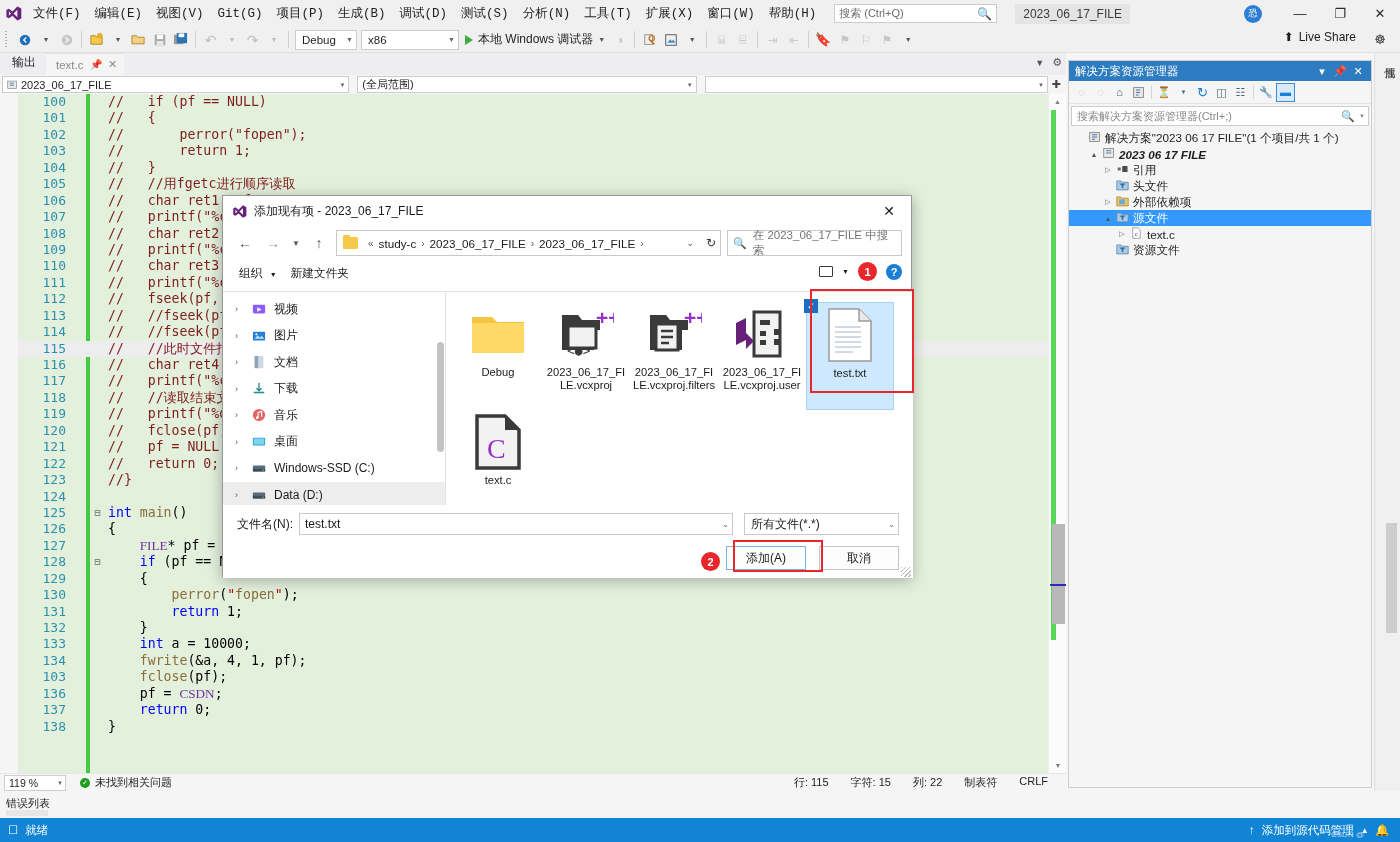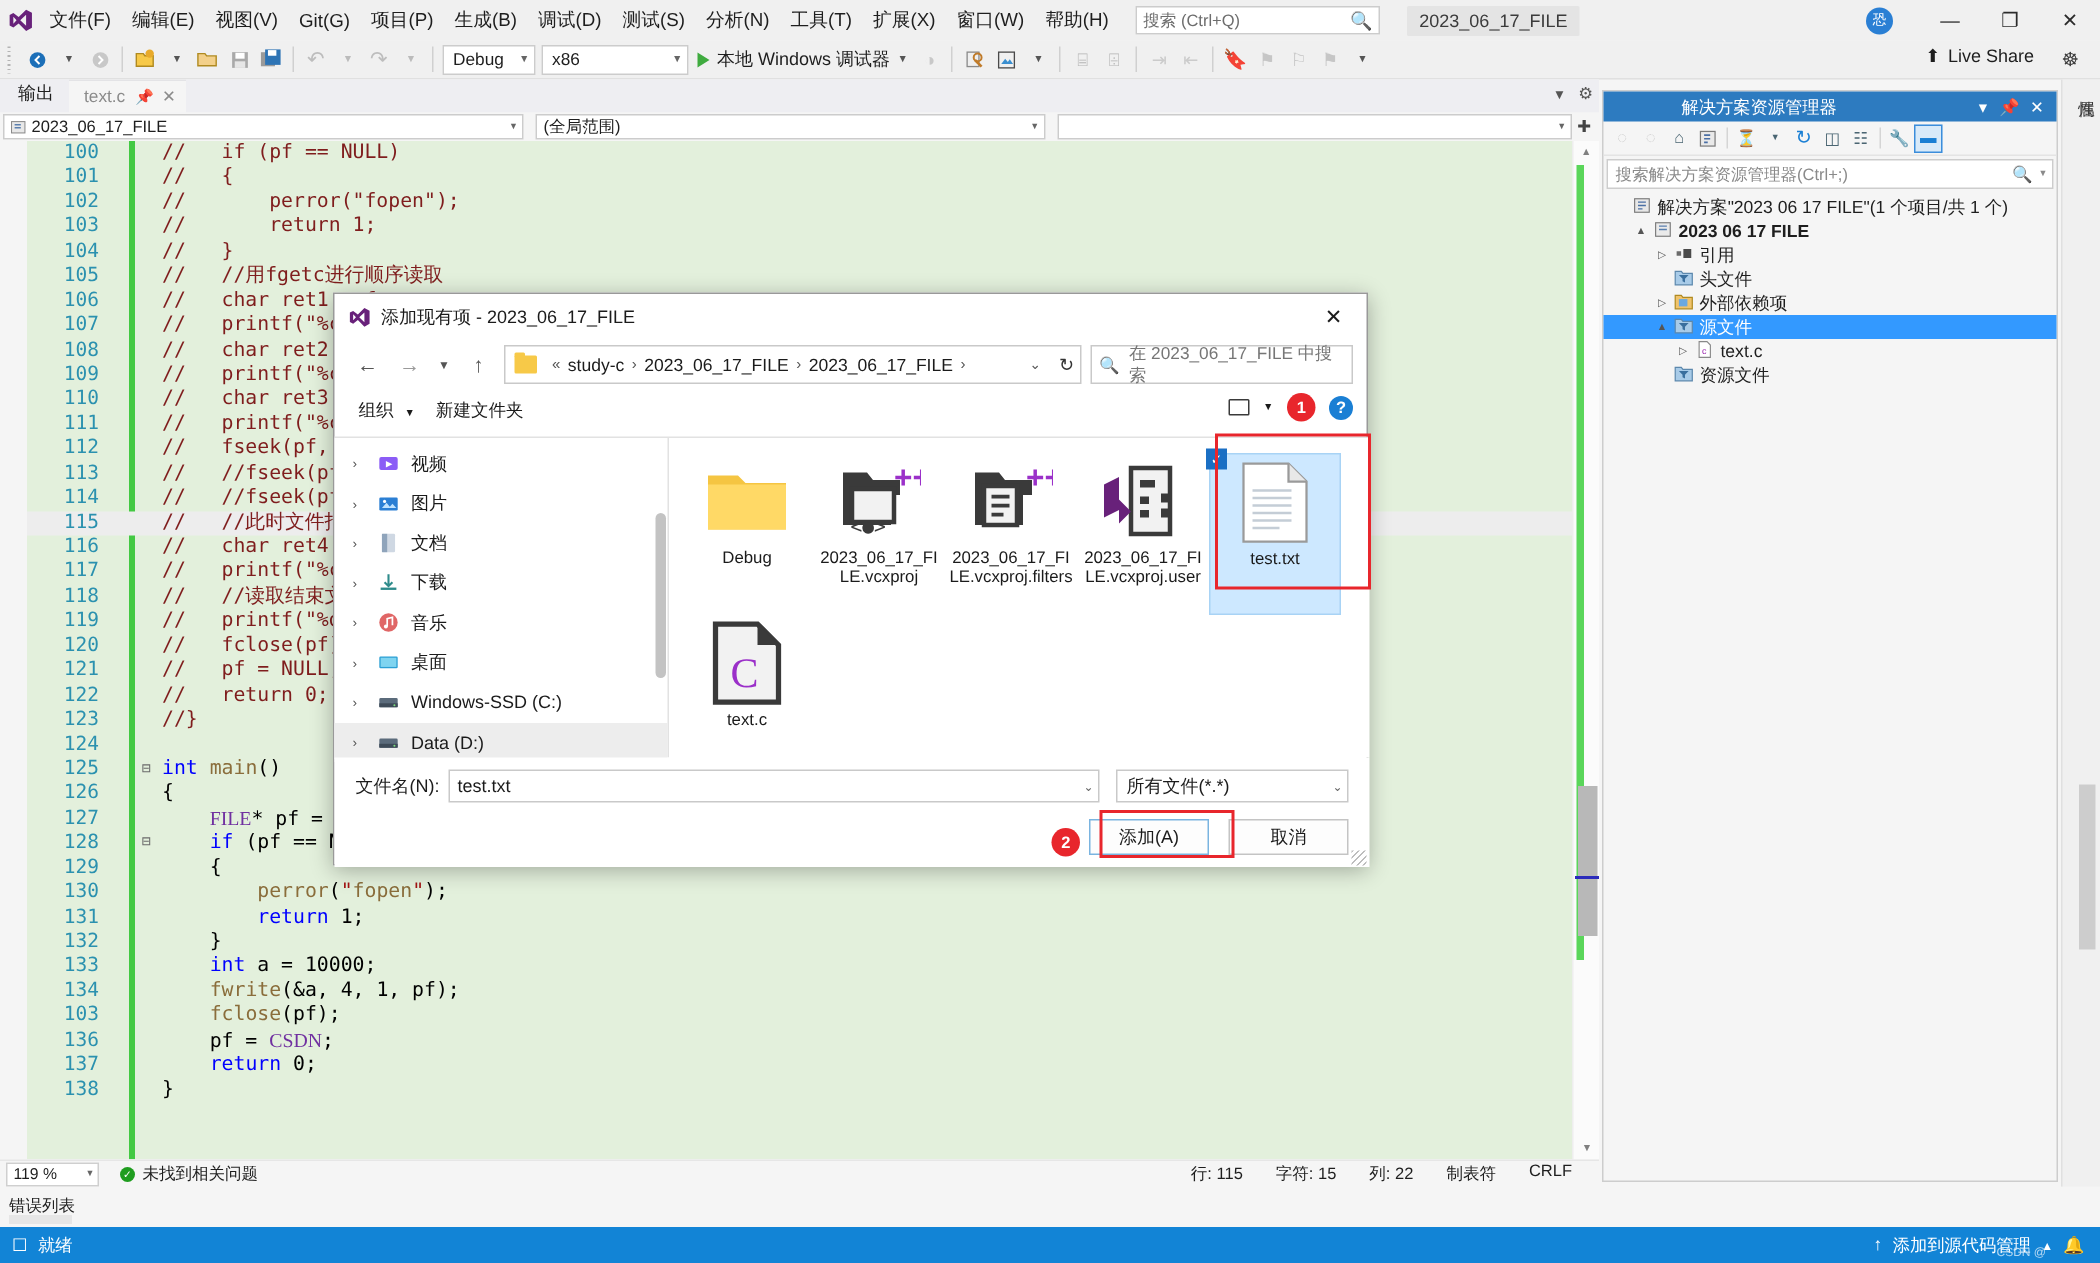--- a/index.html
+++ b/index.html
@@ -14,21 +14,21 @@
 
   
   .menubar {
     position: absolute; left: 0; top: 0; width: 1400px; height: 27px;
     background: #f0f0f0; display: flex; align-items: center;
   }
   .vs-logo { width: 26px; height: 27px; display: flex; align-items: center; justify-content: center; }
   .vs-logo svg { width: 17px; height: 17px; }
   .menu-item {
     padding: 4px 7px; font-size: 12.5px; color: #1e1e1e; white-space: nowrap;
-    font-family: Liberation Sans, sans-serif;
+    font-family: Liberation Mono, monospace;
   }
   .qsearch {
     margin-left: 11px; width: 163px; height: 19px; background: #fff;
     border: 1px solid #cccccc; display: flex; align-items: center;
     padding: 0 4px; font-size: 11px; color: #6d6d6d; position: relative;
   }
   .qsearch .ph { flex: 1; }
   .qsearch .mag { font-size: 12px; color: #444; }
   .win-title {
     margin-left: 18px; font-size: 12px; color: #3b3b3b;
@@ -134,37 +134,37 @@
   .st-right { margin-left: auto; display: flex; gap: 22px; padding-right: 18px; }
 
   .errlist-label { position: absolute; left: 6px; top: 796px; font-size: 11px; color: #1e1e1e; }
   .errlist-tab { position: absolute; left: 6px; top: 810px; width: 42px; height: 6px; background: #e6e6e6; }
 
   
   .solexp { position: absolute; left: 1068px; top: 60px; width: 304px; height: 728px;
      background: #f5f5f5; border: 1px solid #cdcdcd; }
   .solexp-title { height: 20px; background: #2d7bc0; color: #fff; display: flex; align-items: center;
      padding: 0 4px 0 6px; font-size: 11.5px; }
-  .solexp-title .t { flex: 1; margin-left: 46px; }
+  .solexp-title .t { flex: 1; }
   .solexp-title .ti { width: 18px; text-align: center; font-size: 11px; }
   .solexp-tb { height: 23px; display: flex; align-items: center; padding: 0 3px;
      border-bottom: 1px solid #e4e4e4; }
   .se-ic { width: 19px; height: 19px; display: flex; align-items: center; justify-content: center;
      font-size: 11px; color: #4a6572; }
   .se-ic.active { border: 1px solid #3b8ddb; background: #d8eaf9; }
   .se-sep { width: 1px; height: 14px; background: #d5d5d5; margin: 0 3px; }
   .solexp-search { height: 20px; margin: 2px 2px 0 2px; background: #fff; border: 1px solid #cdcdcd;
      display: flex; align-items: center; padding: 0 3px 0 5px; font-size: 11px; color: #8a8a8a; }
   .solexp-search .sp { flex: 1; }
   .solexp-tree { padding: 4px 0 0 0; font-size: 11.7px; color: #1e1e1e; }
   .tr-row { display: flex; align-items: center; height: 16px; padding-left: 4px; white-space: nowrap; }
   .tr-row.sel { background: #3399ff; color: #fff; }
   .tr-exp { width: 14px; text-align: center; font-size: 7px; color: #555; }
   .tr-ic { width: 15px; text-align: center; margin-right: 3px; }
-  .tr-lbl.bold { font-weight: bold; }
+  .tr-lbl.bold { font-weight: bold; font-style: italic; }
 
   
   .vstrip { position: absolute; right: 0; top: 53px; width: 26px; height: 738px; background: #f0f0f0;
      border-left: 1px solid #e0e0e0; }
   .vstrip .vtext { writing-mode: vertical-rl; font-size: 11px; color: #3b3b3b; margin: 6px 0 0 7px; }
   .vstrip-thumb { position: absolute; right: 3px; top: 470px; width: 11px; height: 110px; background: #cdcdcd; }
 
   
   .taskbar { position: absolute; left: 0; top: 818px; width: 1400px; height: 24px; background: #1284d6;
      display: flex; align-items: center; color: #fff; font-size: 11.5px; }

